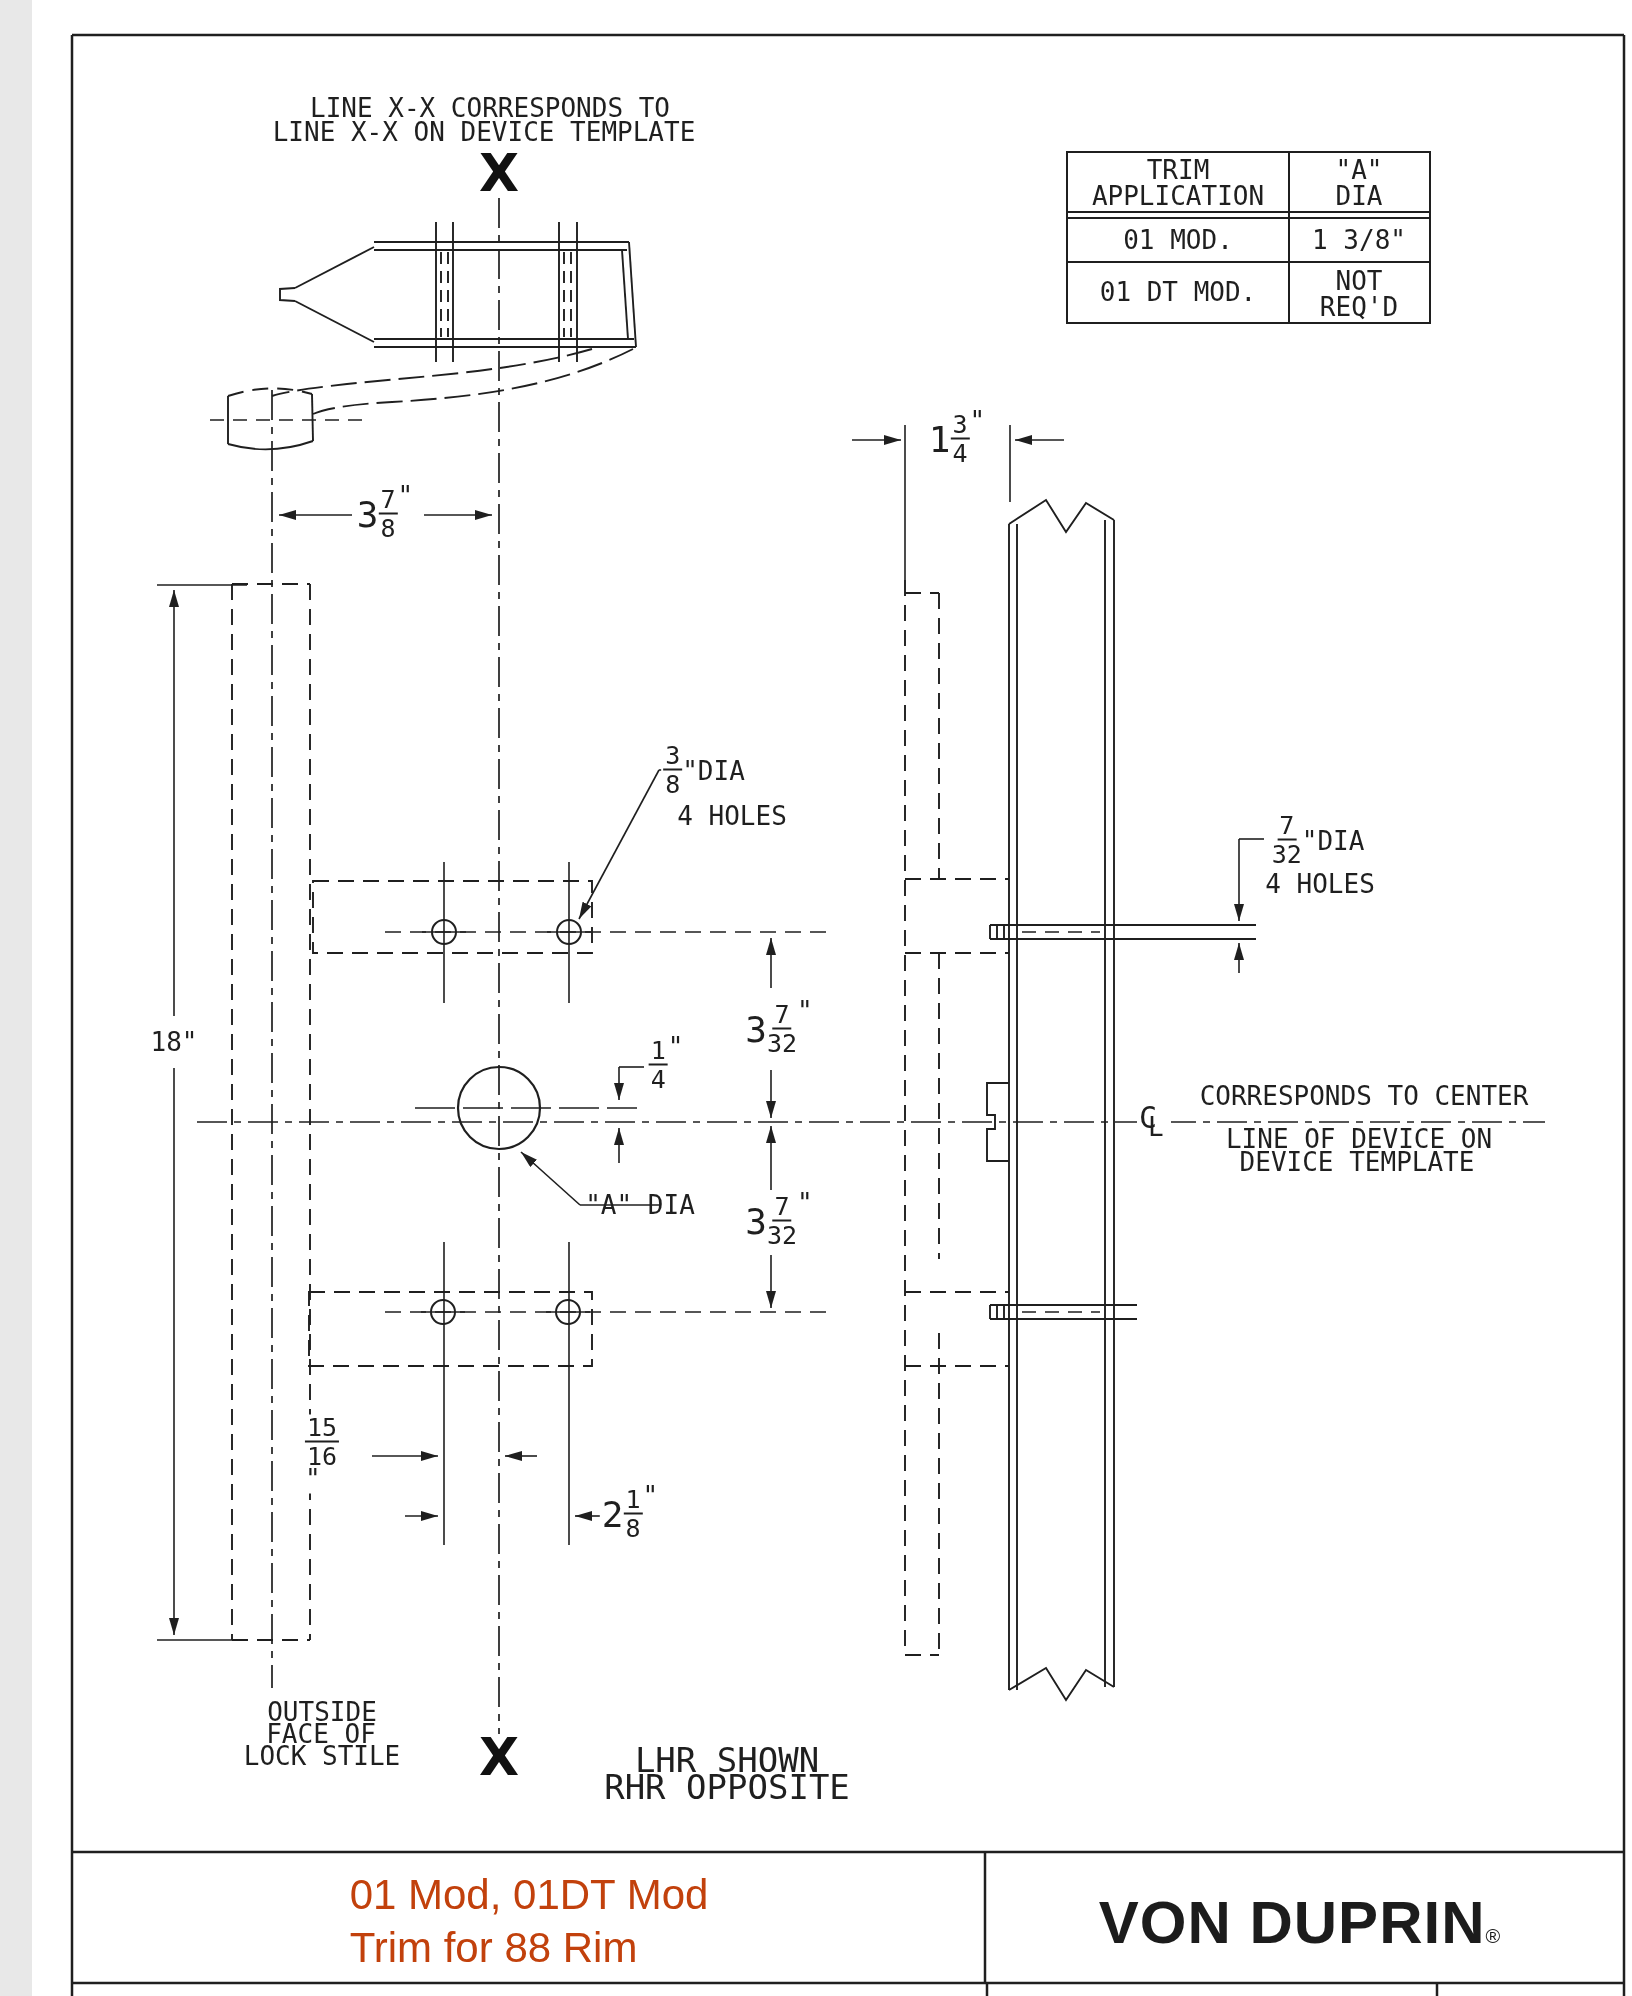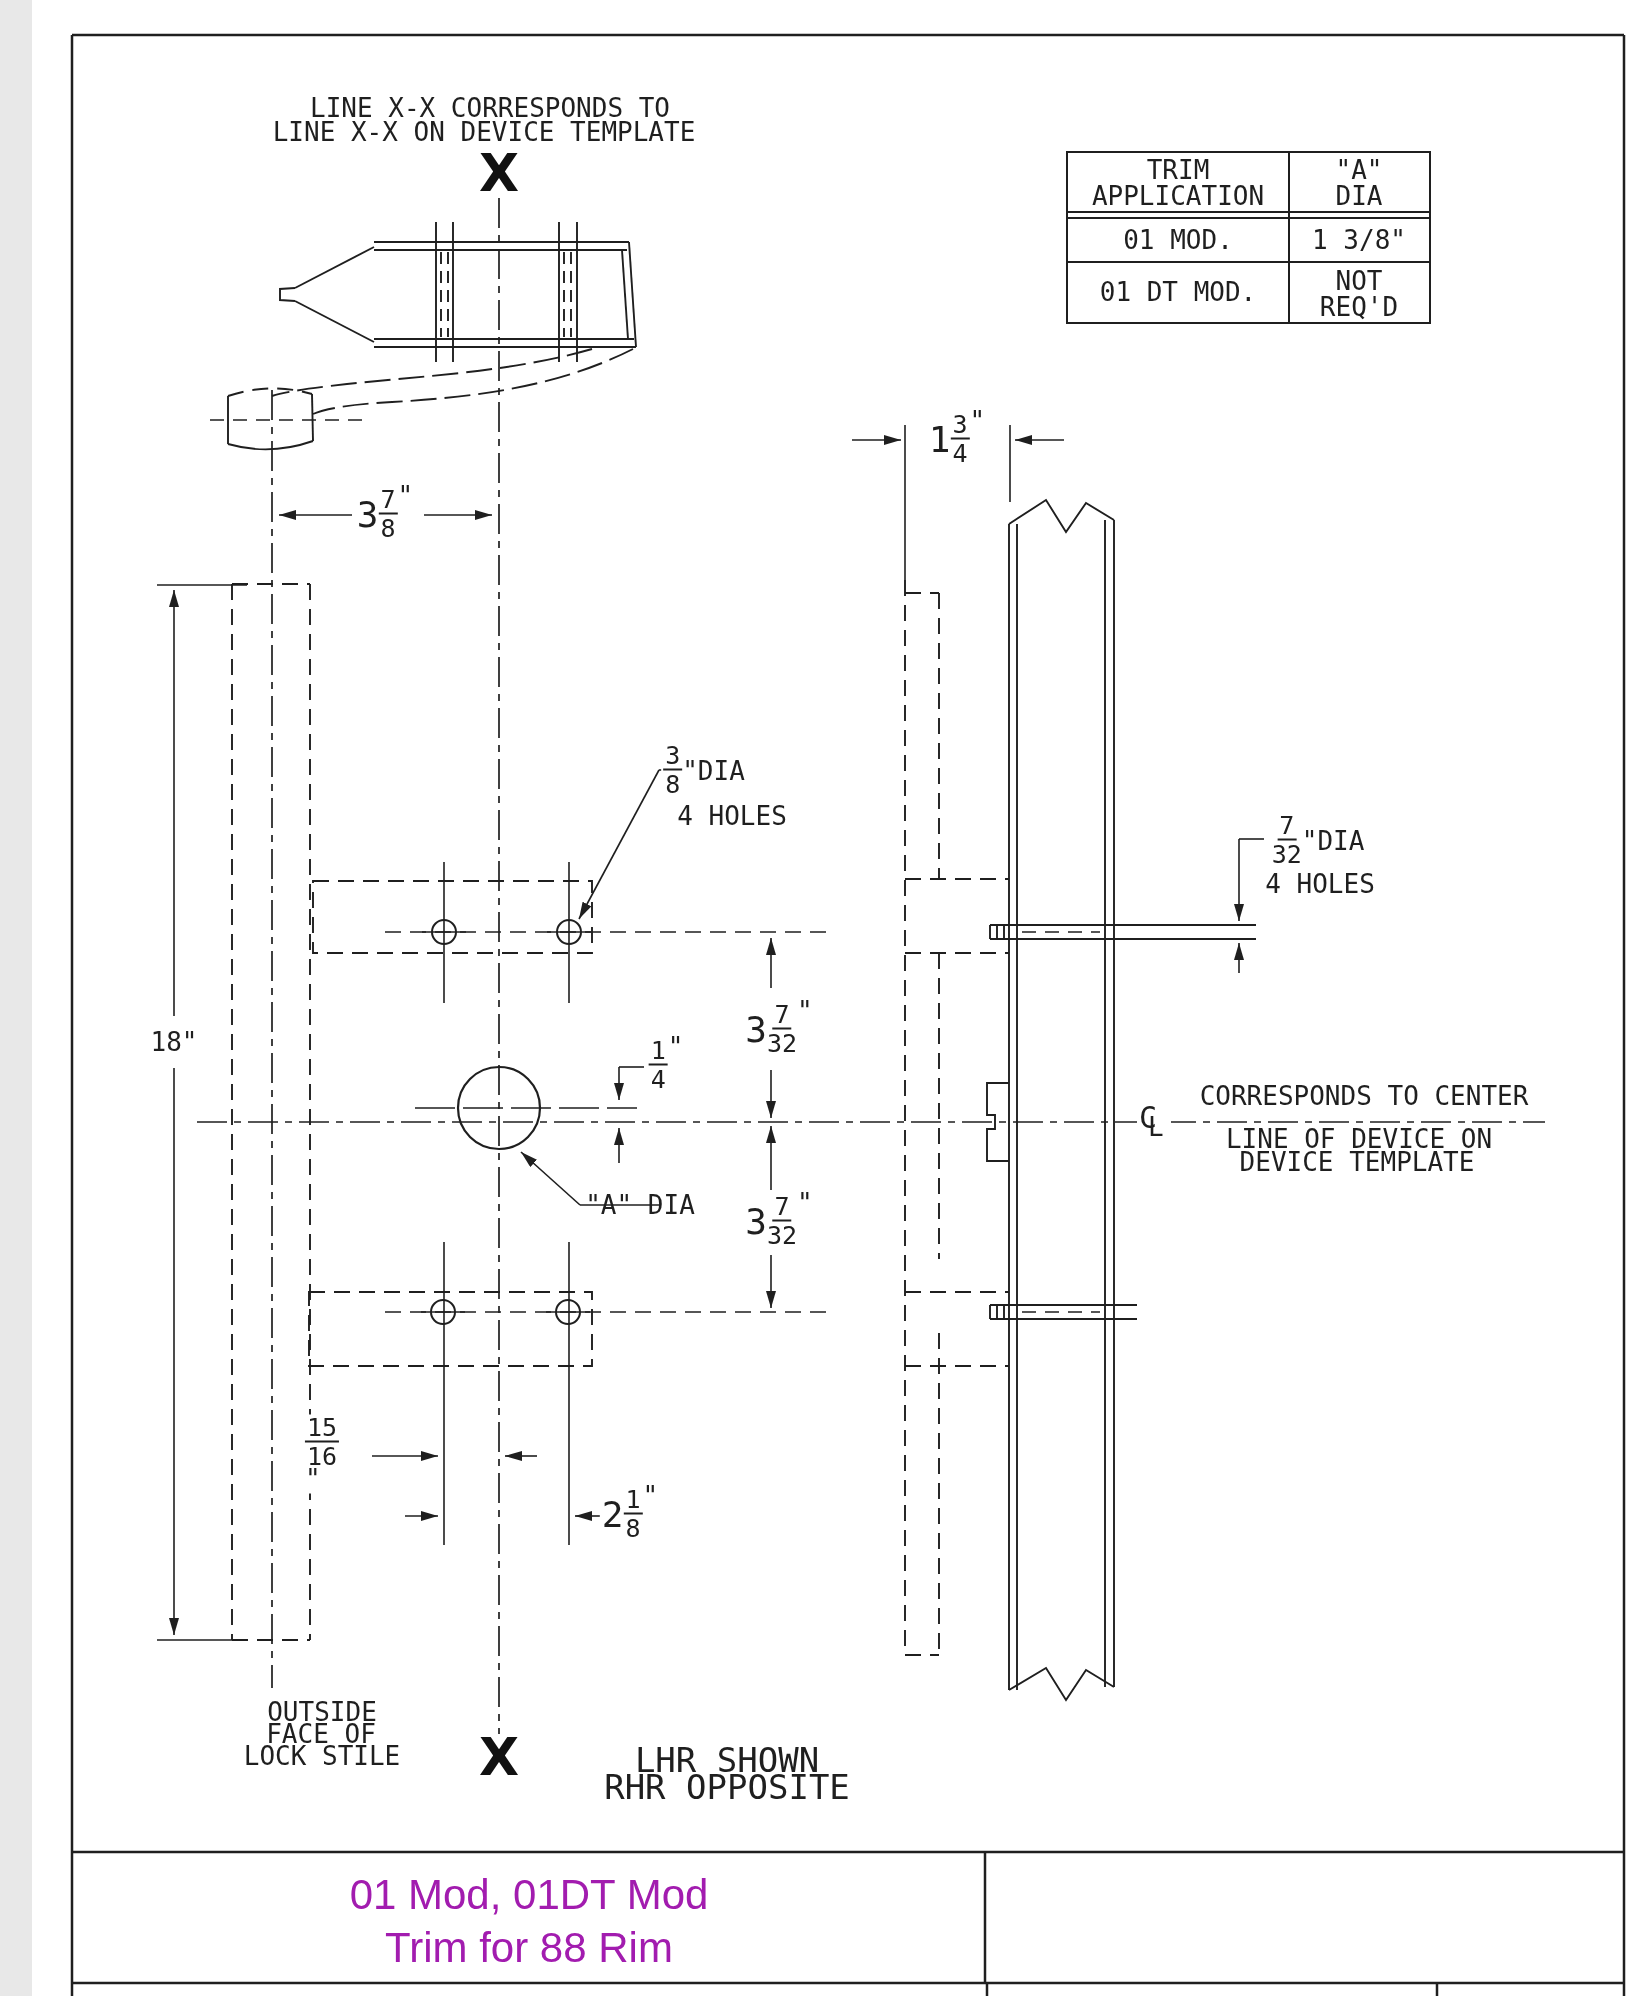--- a/index.html
+++ b/index.html
@@ -24,22 +24,22 @@
   .frac { display:inline-flex; flex-direction:column; align-items:center;
           font-size:25px; line-height:1.04; }
   .frac .num { border-bottom:2px solid #1f1f1f; padding:0 2px 0px; }
   .frac .den { padding-top:1px; }
   .unit { font-size:26px; align-self:flex-start; margin-top:-6px; }
   .suffix { font-size:26px; }
   .cl { position:absolute; transform:translate(-50%,-50%); width:34px; height:44px; background:#fff; }
   .cl .c { position:absolute; left:2px; top:0px; font-size:30px; }
   .cl .l { position:absolute; left:11px; top:12px; font-size:26px; }
   .titleblock-text {
-    position:absolute; transform:translate(-50%,-50%); text-align:center;
-    font-family:"Liberation Sans", sans-serif; font-size:42px; line-height:1.25; color:#a21caf;
+    position:absolute; transform:translate(-50%,-50%); text-align:left;
+    font-family:"Liberation Sans", sans-serif; font-size:42px; line-height:1.25; color:#c2410c;
   }
   .brand {
     position:absolute; transform:translate(-50%,-50%);
     font-family:"Liberation Sans", sans-serif; font-weight:bold; font-size:60px;
     letter-spacing:1px; color:#1c1c1c; white-space:nowrap;
   }
   .brand .reg { font-size:20px; font-weight:normal; vertical-align:baseline; }
 </style>
 </head>
 <body>
@@ -337,14 +337,17 @@
 <div class="lbl" style="left:289px; top:1734px;">FACE OF</div>
 <div class="lbl" style="left:290px; top:1756px;">LOCK STILE</div>
 
 <div class="lbl" style="left:695px; top:1761px; font-size:34px;">LHR SHOWN</div>
 <div class="lbl" style="left:695px; top:1788px; font-size:34px;">RHR OPPOSITE</div>
 
 <div class="titleblock-text" style="left:497px; top:1921px;">
   <div>01 Mod, 01DT Mod</div>
   <div>Trim for 88 Rim</div>
 </div>
+<div class="brand" style="left:1268px; top:1922px;">
+  <span>VON DUPRIN</span><span class="reg">®</span>
+</div>
 
 </div>
 
 </body></html>

